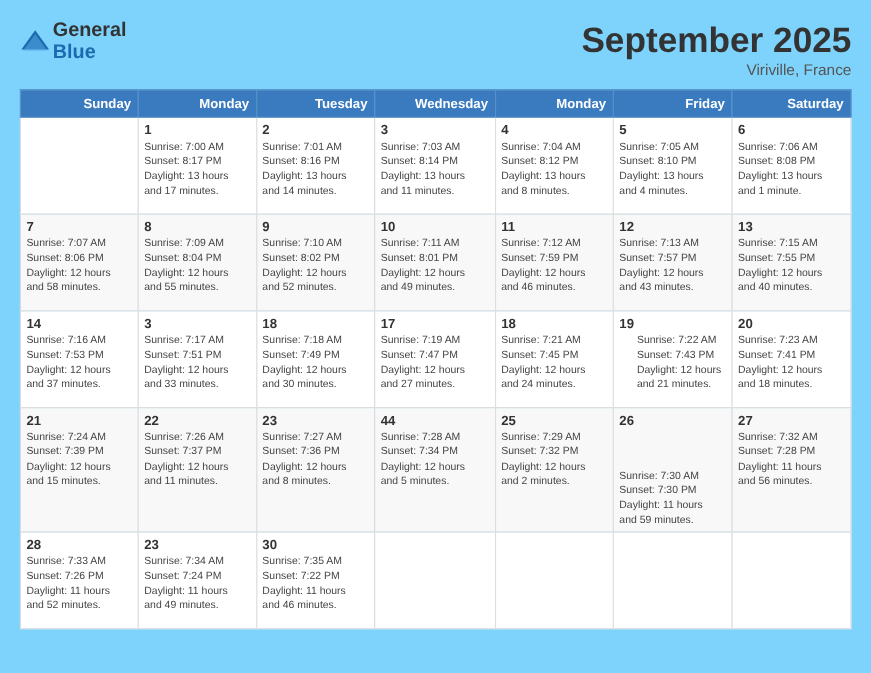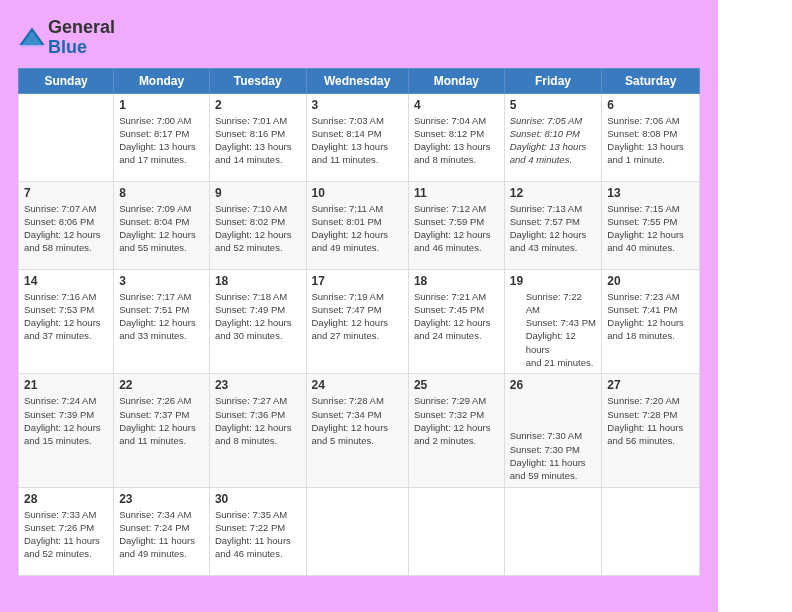--- a/index.html
+++ b/index.html
@@ -4,24 +4,24 @@
   <style>
     * { box-sizing: border-box; margin: 0; padding: 0; }
     body {
       font-family: Arial, sans-serif;
       background: #fff;
       width: 792px;
       height: 612px;
       overflow: hidden;
     }
     .page {
-      width: 718px;
+      width: 792px;
       height: 612px;
       padding: 18px 18px 10px 18px;
-      background: #f0abfc;
+      background: #7dd3fc;
     }
     .header {
       display: flex;
       justify-content: space-between;
       align-items: flex-start;
       margin-bottom: 10px;
     }
     .logo {
       display: flex;
       align-items: center;
@@ -62,21 +62,21 @@
       width: 100%;
       border-collapse: collapse;
       border: 1px solid #ccc;
     }
     .calendar th {
       background: #3a7abf;
       color: #fff;
       font-size: 12px;
       font-weight: bold;
       padding: 5px 6px;
-      text-align: center;
+      text-align: right;
       border: 1px solid #5a8fc8;
     }
     .calendar td {
       vertical-align: top;
       border: 1px solid #ddd;
       padding: 4px 5px;
       width: 113px;
       height: 88px;
       font-size: 10px;
       color: #333;
@@ -107,20 +107,24 @@
   <div class="header">
     <div class="logo">
       <svg class="logo-icon" viewBox="0 0 40 40">
         <polygon points="20,5 38,30 2,30" fill="#1a6aaf"></polygon>
         <polygon points="20,10 36,32 4,32" fill="#5aaee8" opacity="0.5"></polygon>
       </svg>
       <div class="logo-text">
         <span class="logo-general">General</span>
         <span class="logo-blue">Blue</span>
       </div>
+    </div>
+    <div class="title-block">
+      <div class="month-title">September 2025</div>
+      <div class="location">Viriville, France</div>
     </div>
   </div>
 
   <table class="calendar">
     <thead>
       <tr>
         <th>Sunday</th>
         <th>Monday</th>
         <th>Tuesday</th>
         <th>Wednesday</th>
@@ -155,21 +159,21 @@
           </td>
           <td>
             <div class="day-number">4</div>
             <div class="day-info" style="white-space: pre-line;">Sunrise: 7:04 AM
 Sunset: 8:12 PM
 Daylight: 13 hours
 and 8 minutes.</div>
           </td>
           <td>
             <div class="day-number">5</div>
-            <div class="day-info" style="white-space: pre-line; font-style: italic;">Sunrise: 7:05 AM
+            <div class="day-info" style="white-space: pre-line;">Sunrise: 7:05 AM
 Sunset: 8:10 PM
 Daylight: 13 hours
 and 4 minutes.</div>
           </td>
           <td>
             <div class="day-number">6</div>
             <div class="day-info" style="white-space: pre-line;">Sunrise: 7:06 AM
 Sunset: 8:08 PM
 Daylight: 13 hours
 and 1 minute.</div>
@@ -293,21 +297,21 @@
 and 11 minutes.</div>
           </td>
           <td>
             <div class="day-number">23</div>
             <div class="day-info" style="white-space: pre-line;">Sunrise: 7:27 AM
 Sunset: 7:36 PM
 Daylight: 12 hours
 and 8 minutes.</div>
           </td>
           <td>
-            <div class="day-number">24</div>
+            <div class="day-number">44</div>
             <div class="day-info" style="white-space: pre-line;">Sunrise: 7:28 AM
 Sunset: 7:34 PM
 Daylight: 12 hours
 and 5 minutes.</div>
           </td>
           <td>
             <div class="day-number">25</div>
             <div class="day-info" style="white-space: pre-line;">Sunrise: 7:29 AM
 Sunset: 7:32 PM
 Daylight: 12 hours
@@ -315,21 +319,21 @@
           </td>
           <td>
             <div class="day-number">26</div>
             <div class="day-info" style="white-space: pre-line; margin-top: 37px;">Sunrise: 7:30 AM
 Sunset: 7:30 PM
 Daylight: 11 hours
 and 59 minutes.</div>
           </td>
           <td>
             <div class="day-number">27</div>
-            <div class="day-info" style="white-space: pre-line;">Sunrise: 7:20 AM
+            <div class="day-info" style="white-space: pre-line;">Sunrise: 7:32 AM
 Sunset: 7:28 PM
 Daylight: 11 hours
 and 56 minutes.</div>
           </td>
         </tr>
         <tr>
           <td>
             <div class="day-number">28</div>
             <div class="day-info" style="white-space: pre-line;">Sunrise: 7:33 AM
 Sunset: 7:26 PM

